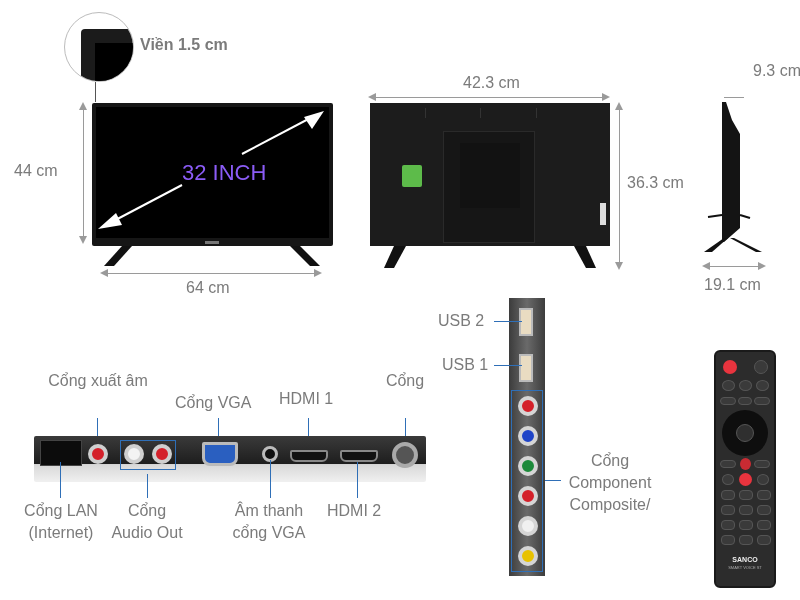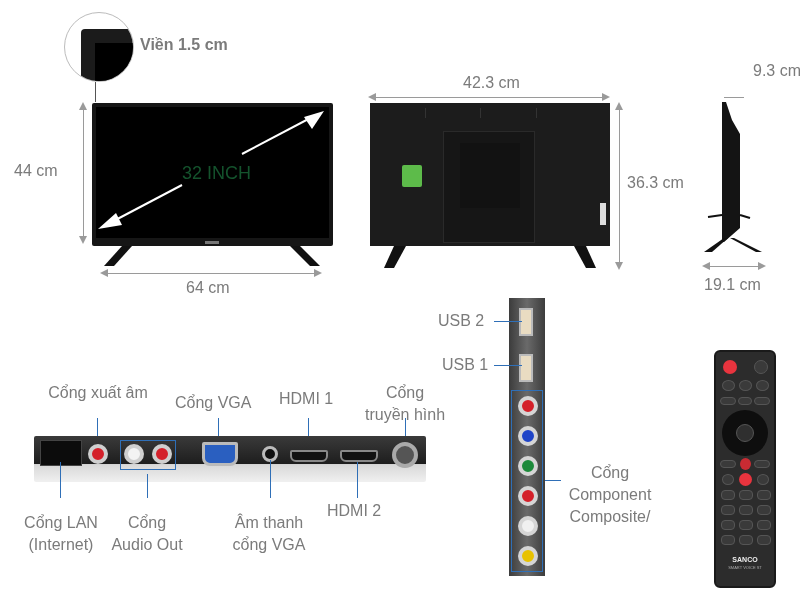--- a/index.html
+++ b/index.html
@@ -1,20 +1,20 @@
 <!DOCTYPE html>
 <html><head>
 <meta charset="utf-8">
 <style>
   * { box-sizing: border-box; margin: 0; padding: 0; }
   html, body { width: 800px; height: 600px; background: #ffffff; overflow: hidden; }
   body { position: relative; font-family: "Liberation Sans", "DejaVu Sans", sans-serif; color: #7b7b7b; }
   .abs { position: absolute; }
   .lbl { position: absolute; font-size: 16px; color: #7b7b7b; line-height: 22px; white-space: nowrap; }
-  .lbl.c { text-align: center; margin-top: 12px; }
+  .lbl.c { text-align: center; }
   .dim { position: absolute; background: #9a9a9a; }
   .ptr { position: absolute; background: #2f6fb7; }
   svg { position: absolute; overflow: visible; }
 </style>
 </head>
 <body>
 
 <div class="abs" style="left:64px;top:12px;width:70px;height:70px;border-radius:50%;border:1px solid #bcbcbc;overflow:hidden;background:#fff;">
   <div class="abs" style="left:16px;top:16px;width:60px;height:60px;background:#1b1b1b;border-radius:4px 0 0 0;"></div>
   <div class="abs" style="left:30px;top:30px;width:50px;height:50px;background:#000;"></div>
@@ -34,21 +34,21 @@
 <div class="abs" style="left:92px;top:103px;width:241px;height:143px;background:#161616;border-radius:2px;">
   <div class="abs" style="left:4px;top:4px;width:233px;height:131px;background:#000;"></div>
   <div class="abs" style="left:113px;top:138px;width:14px;height:3px;background:#777;"></div>
 </div>
 <svg width="241" height="143" style="left:92px;top:103px;">
   <line x1="14" y1="122" x2="90" y2="82" stroke="#fff" stroke-width="2"></line>
   <line x1="150" y1="51" x2="224" y2="12" stroke="#fff" stroke-width="2"></line>
   <polygon points="6,126 24,110 30,122" fill="#fff"></polygon>
   <polygon points="232,8 212,14 220,26" fill="#fff"></polygon>
 </svg>
-<div class="lbl" style="left:182px;top:162px;color:#14532d;font-size:18px;">32 INCH</div>
+<div class="lbl" style="left:182px;top:162px;color:#8b5cf6;font-size:22px;">32 INCH</div>
 <svg width="260" height="30" style="left:92px;top:244px;">
   <polygon points="30,2 40,2 22,22 12,22" fill="#111"></polygon>
   <polygon points="198,2 208,2 228,22 218,22" fill="#111"></polygon>
 </svg>
 <div class="dim" style="left:104px;top:273px;width:214px;height:1px;"></div>
 <svg width="10" height="10" style="left:100px;top:269px;">
     <polygon points="0,4 8,0 8,8" fill="#9a9a9a"></polygon>
   </svg>
 <svg width="10" height="10" style="left:314px;top:269px;">
     <polygon points="0,0 8,4 0,8" fill="#9a9a9a"></polygon>
@@ -104,21 +104,20 @@
   </svg>
 <div class="lbl" style="left:704px;top:274px;">19.1 cm</div>
 
 <div class="lbl c" style="left:40px;top:370px;width:116px;">
   <div>Cổng xuất âm</div>
 </div>
 <div class="lbl" style="left:175px;top:392px;">Cổng VGA</div>
 <div class="lbl" style="left:279px;top:388px;">HDMI 1</div>
 <div class="lbl c" style="left:360px;top:370px;width:90px;">
   <div>Cổng</div>
-  <div>truyền hình</div>
 </div>
 
 <div class="ptr" style="left:97px;top:418px;width:1px;height:34px;"></div>
 <div class="ptr" style="left:218px;top:418px;width:1px;height:34px;"></div>
 <div class="ptr" style="left:308px;top:418px;width:1px;height:40px;"></div>
 <div class="ptr" style="left:405px;top:418px;width:1px;height:34px;"></div>
 
 <div class="abs" style="left:34px;top:436px;width:392px;height:46px;background:linear-gradient(#3a3a3a,#1e1e1e 60%,#d8d8d8 62%,#f0f0f0);border-radius:2px;">
   <div class="abs" style="left:6px;top:4px;width:42px;height:26px;background:#0c0c0c;border:1px solid #444;"></div>
   <div class="abs" style="left:54px;top:8px;width:20px;height:20px;border-radius:50%;background:#d4202a;border:4px solid #cfcfcf;"></div>

